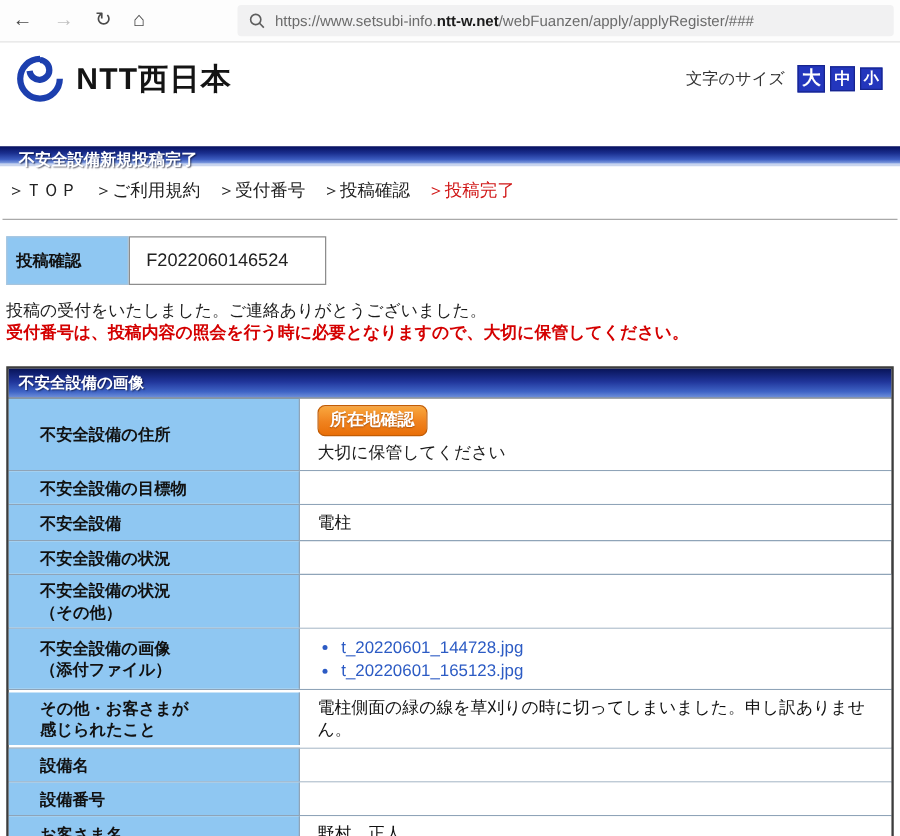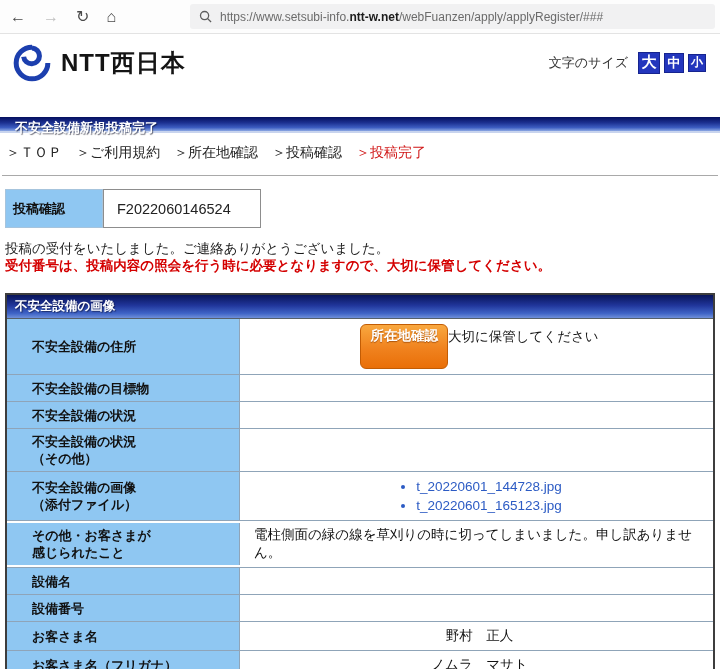--- a/index.html
+++ b/index.html
@@ -89,21 +89,21 @@
   .trow.h2 { min-height:41px; }
   .trow.h3 { min-height:45px; }
   .trow.h4 { min-height:40px;align-items:center; }
   .tlabel {
     width:233px; flex:none; background:#8fc7f2; border-right:1px solid #8fa4b8;
     font-weight:bold; font-size:13px; line-height:17px;
     display:flex; align-items:center; padding:4px 4px 4px 25px; white-space:pre-line;
   }
   .tvalue {
     flex:1; background:#fff; font-size:13.5px;
-    display:flex; flex-direction:row; justify-content:center; padding:5px 8px 5px 14px;
+    display:flex; flex-direction:column; justify-content:center; padding:5px 8px 5px 14px;
   }
   .loc-btn {
     display:inline-block; width:fit-content;
     background:linear-gradient(to bottom,#f9a83f 0%,#f0821e 55%,#e96f08 100%);
     border:1px solid #c25c04; border-radius:6px;
     color:#fff; font-weight:bold; font-size:13.5px;
     padding:2px 9px 3px 9px; text-shadow:0 1px 1px rgba(140,60,0,.7);
     cursor:default;
   }
   .addr { margin-top:4px; font-size:13.5px; color:#1a1a1a; }
@@ -146,21 +146,21 @@
     <span class="ts-btn m">中</span>
     <span class="ts-btn s">小</span>
   </div>
 </div>
 
 <div class="title-bar">不安全設備新規投稿完了</div>
 
 <div class="breadcrumb">
   <span class="crumb">＞ＴＯＰ</span>
   <span class="crumb">＞ご利用規約</span>
-  <span class="crumb">＞所在地確認</span>
+  <span class="crumb">＞受付番号</span>
   <span class="crumb">＞投稿確認</span>
   <span class="crumb current">＞投稿完了</span>
 </div>
 <div class="separator"></div>
 
 <div class="receipt">
   <div class="receipt-label">投稿確認</div>
   <div class="receipt-value">F2022060146524</div>
 </div>
 
@@ -178,20 +178,24 @@
       <span class="loc-btn">所在地確認</span>
       <span class="addr">大切に保管してください</span>
     </div>
   </div>
 
   <div class="trow">
     <div class="tlabel">不安全設備の目標物</div>
     <div class="tvalue"></div>
   </div>
 
+  <div class="trow">
+    <div class="tlabel">不安全設備</div>
+    <div class="tvalue">電柱</div>
+  </div>
 
   <div class="trow">
     <div class="tlabel">不安全設備の状況</div>
   </div>
 
   <div class="trow h2">
     <div class="tlabel">不安全設備の状況
 （その他）</div>
     <div class="tvalue"></div>
   </div>

